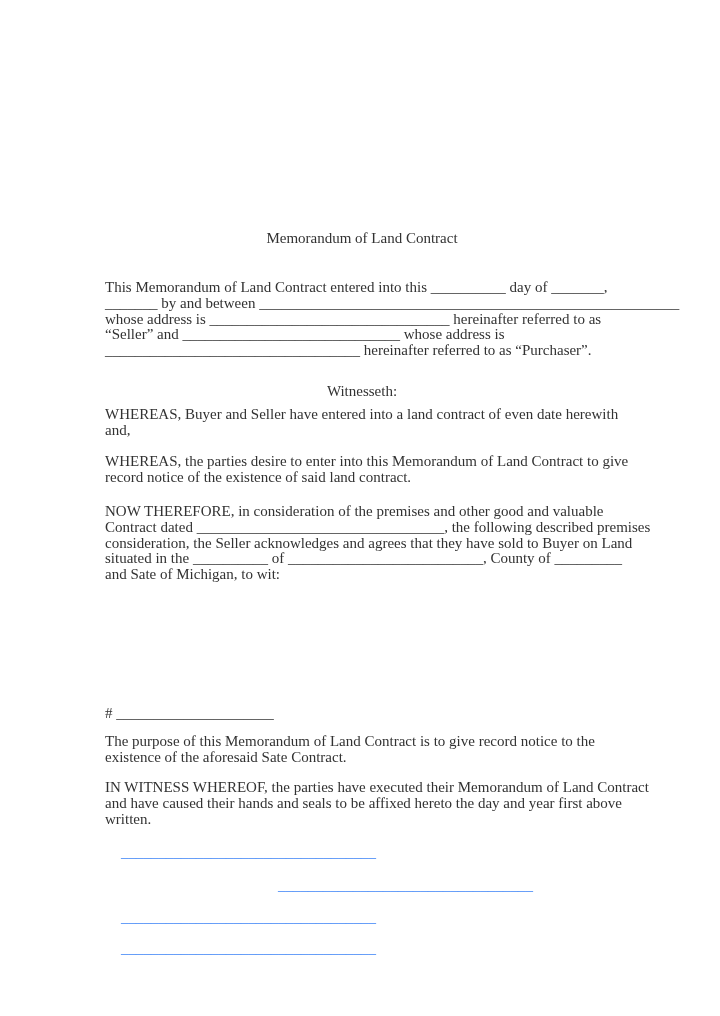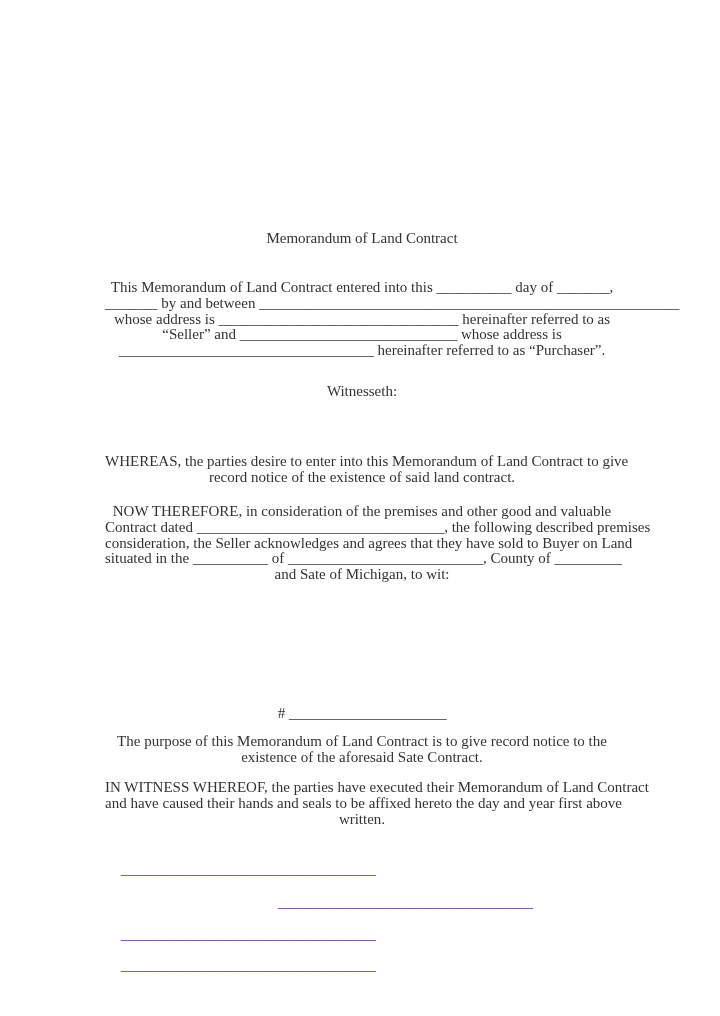--- a/index.html
+++ b/index.html
@@ -21,46 +21,48 @@
   .block {
     position: absolute;
     left: 105px;
     width: 514px;
   }
   .center {
     text-align: center;
   }
   .ln {
     white-space: pre;
-    text-align: center;
   }
   .sig {
     display: inline-block;
-    color: #4c1d95;
+    color: #3b82f6;
     white-space: pre;
-    margin-top: 17px;
   }
 </style>
 </head>
 <body>
 
 <div class="page">
 
   <div class="block center" style="top:231px">Memorandum of Land Contract</div>
 
   <div class="block" style="top:280px">
     <div class="ln">This Memorandum of Land Contract entered into this __________ day of _______,</div>
     <div class="ln">_______ by and between ________________________________________________________</div>
     <div class="ln">whose address is ________________________________ hereinafter referred to as</div>
     <div class="ln">“Seller” and _____________________________ whose address is</div>
     <div class="ln">__________________________________ hereinafter referred to as “Purchaser”.</div>
   </div>
 
   <div class="block center" style="top:384px">Witnesseth:</div>
 
+  <div class="block" style="top:407px">
+    <div class="ln">WHEREAS, Buyer and Seller have entered into a land contract of even date herewith</div>
+    <div class="ln">and,</div>
+  </div>
 
   <div class="block" style="top:454px">
     <div class="ln">WHEREAS, the parties desire to enter into this Memorandum of Land Contract to give</div>
     <div class="ln">record notice of the existence of said land contract.</div>
   </div>
 
   <div class="block" style="top:504px">
     <div class="ln">NOW THEREFORE, in consideration of the premises and other good and valuable</div>
     <div class="ln">Contract dated _________________________________, the following described premises</div>
     <div class="ln">consideration, the Seller acknowledges and agrees that they have sold to Buyer on Land</div>

